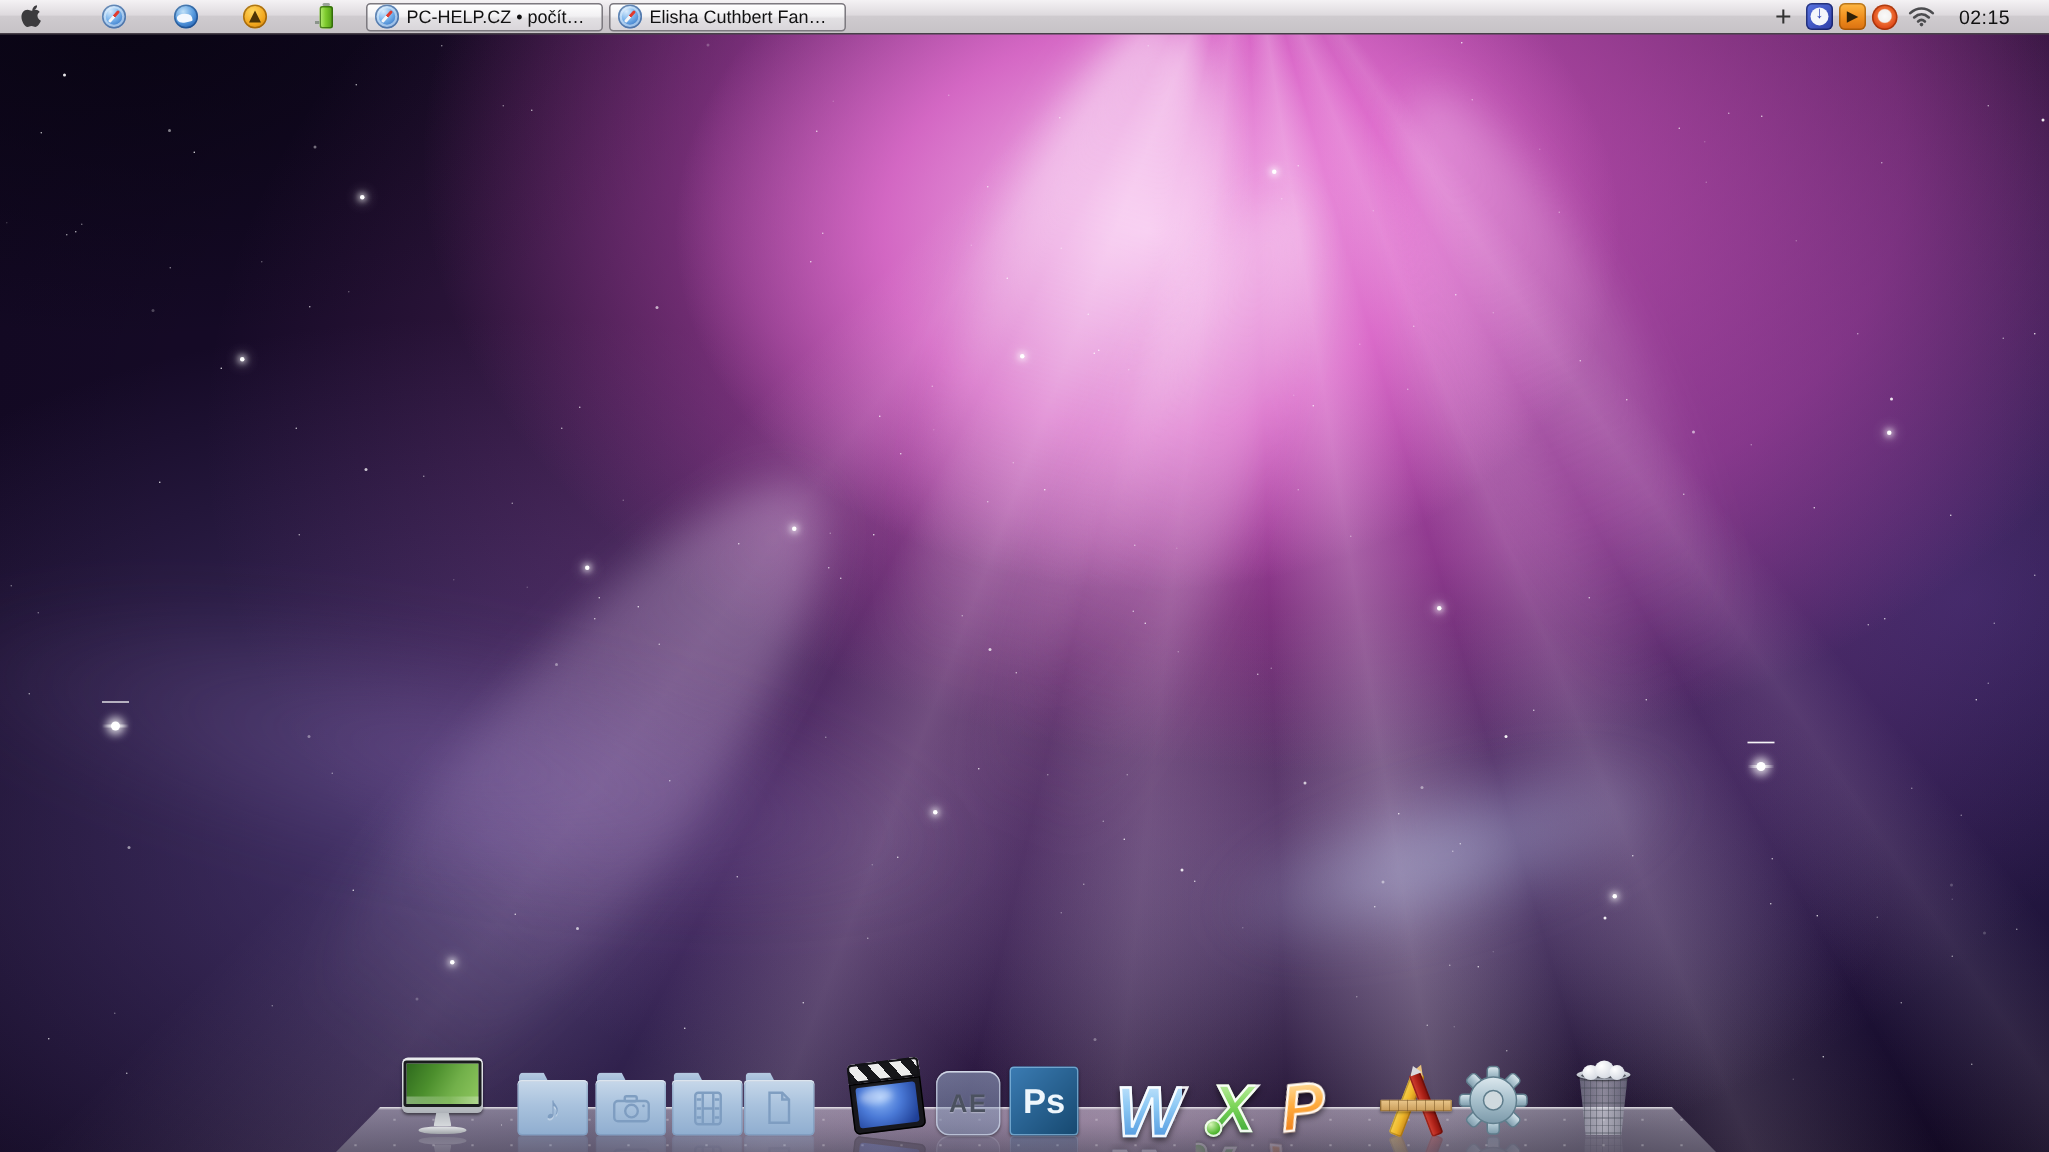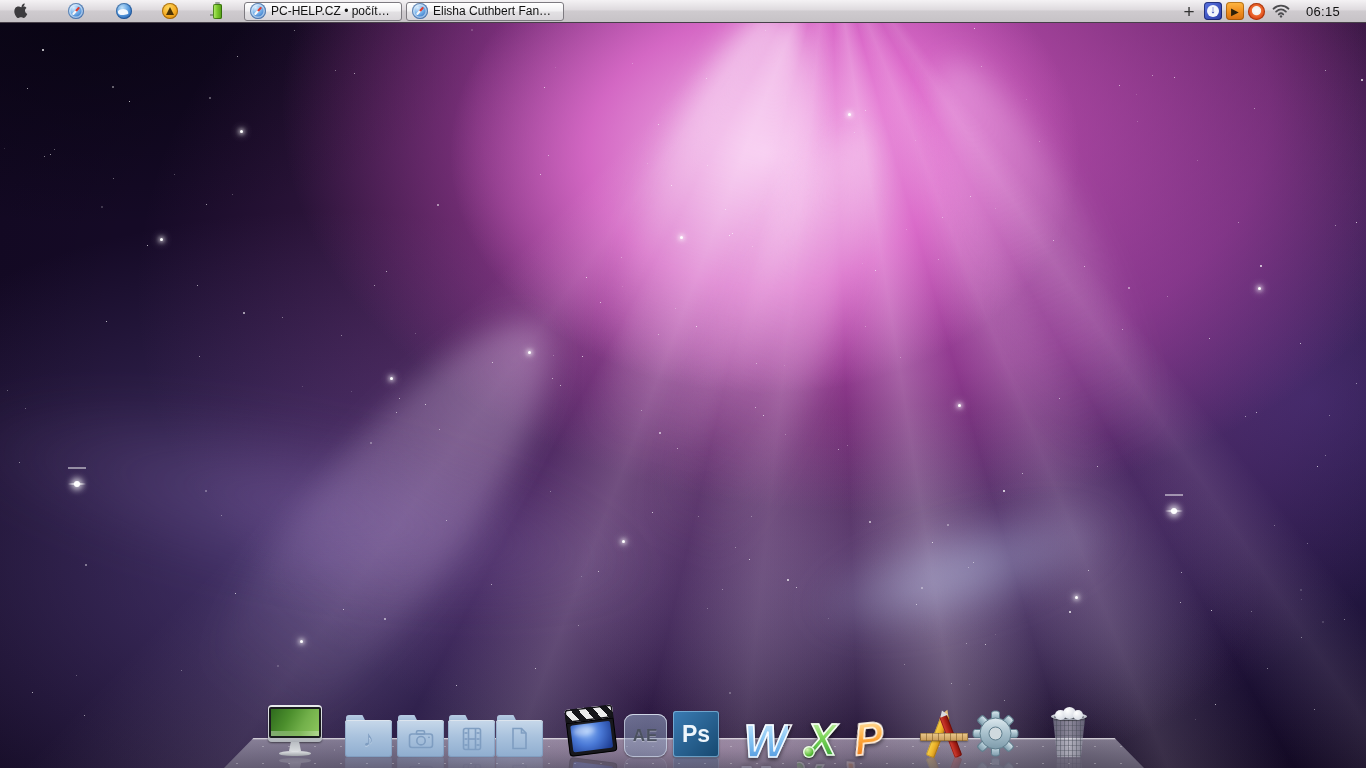--- a/index.html
+++ b/index.html
@@ -491,21 +491,21 @@
     <div class="mb-ic ic-wifi" style="margin-right:16px">
       <svg viewBox="0 0 24 18">
           <g fill="none" stroke="#4c4c4f" stroke-width="2.4" stroke-linecap="round">
         <path d="M2 6 C8 0.5 16 0.5 22 6"></path>
             <path d="M5.5 9.8 C9.5 6.2 14.5 6.2 18.5 9.8"></path>
             <path d="M9 13.4 C10.8 11.8 13.2 11.8 15 13.4"></path>
           </g>
         <circle cx="12" cy="16.2" r="1.6" fill="#4c4c4f"></circle>
         </svg>
     </div>
-    <div class="mb-clock" style="margin-right:26px">06:15</div>
+    <div class="mb-clock" style="margin-right:26px">02:15</div>
   </div>
 
   <div class="dock-item" style="left:266px;width:58px">
     <div class="art ic-imac">
       <div class="imac-screen"></div>
         <div class="imac-display"></div>
       <div class="imac-neck"></div>
         <div class="imac-base"></div>
     </div>
   <div class="art ic-imac refl">

